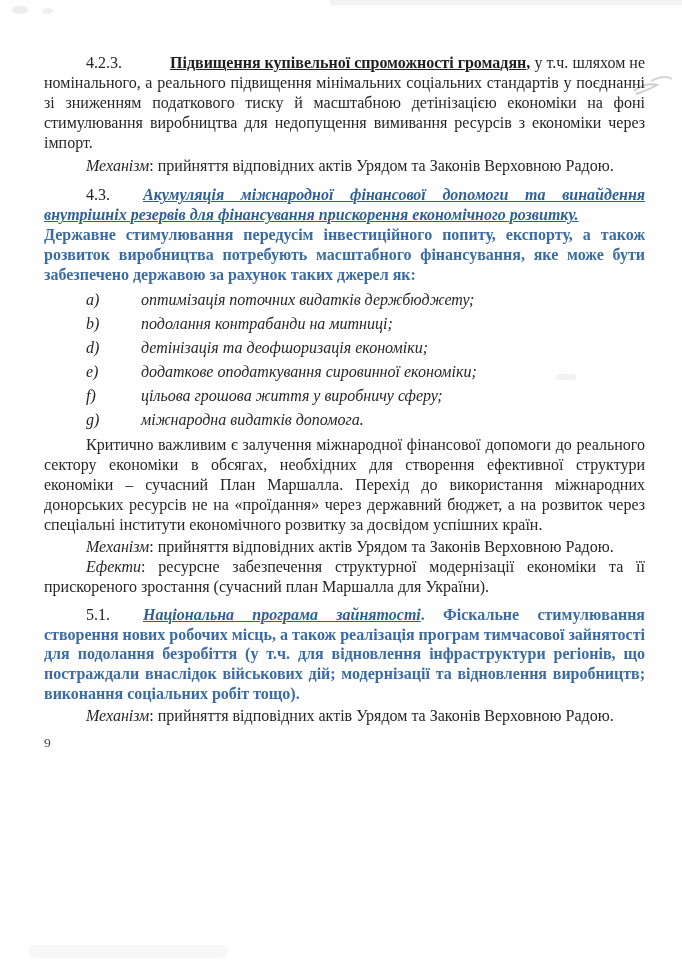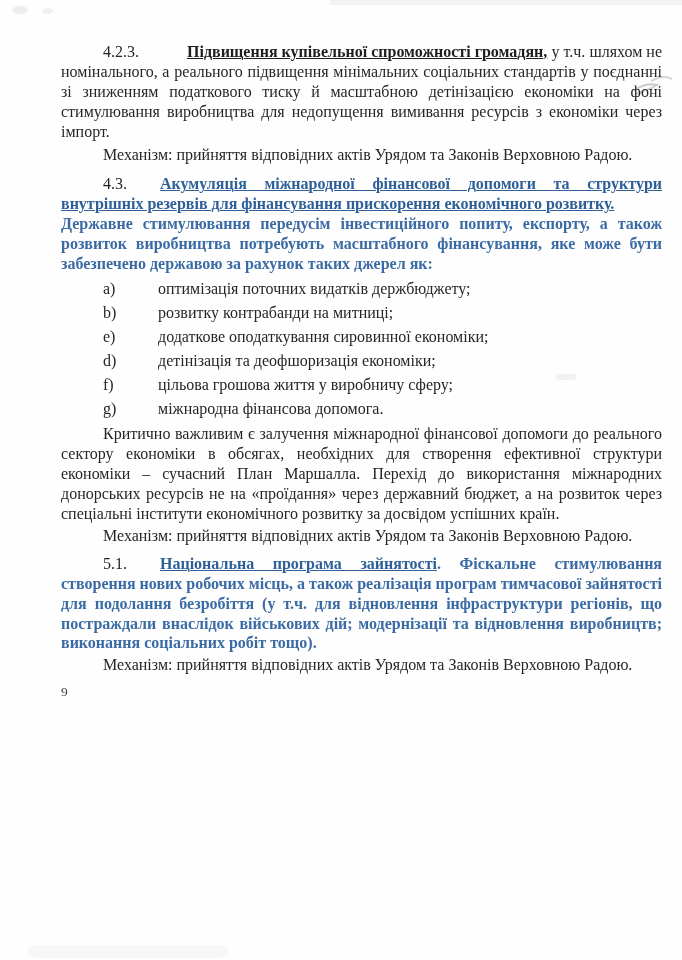--- a/index.html
+++ b/index.html
@@ -8,39 +8,38 @@
       width: 682px;
       height: 960px;
       background: #fefefe;
       overflow: hidden;
       font-family: "Liberation Serif", "DejaVu Serif", serif;
       color: #262626;
     }
     .content {
       position: absolute;
       left: 44px;
-      top: 42px;
+      top: 53px;
       width: 601px;
-      margin-left: 17px;
     }
     .content p {
       margin: 0;
       font-size: 16px;
       line-height: 19.9px;
       text-align: justify;
       text-indent: 42px;
     }
     p.noindent { text-indent: 0; }
-    .item { text-indent: 34px; text-align: left; margin-top: 4px !important; }
+    .item { text-indent: 34px; text-align: left; margin-top: 4px !important; font-style: italic; }
     .num { display: inline-block; text-indent: 0; }
     .w84 { min-width: 84px; }
     .w57 { min-width: 57px; }
     .letter { display: inline-block; min-width: 55px; text-indent: 0; }
     .b { font-weight: bold; }
-    .i { }
+    .i { font-style: italic; }
     .u { text-decoration: underline; text-decoration-thickness: 1.2px; }
     .blue-h { color: var(--heading-blue, #2e5f97); }
     .blue { color: var(--body-blue, #3a6ba4); font-weight: bold; }
     .dark { color: #1f1f1f; }
     .mt0 { margin-top: 0 !important; }
     .mt2 { margin-top: 2px !important; }
     .mt3 { margin-top: 3px !important; }
     .mt5 { margin-top: 5px !important; }
     .mt6 { margin-top: 6px !important; }
     .mt8 { margin-top: 8px !important; }
@@ -77,35 +76,36 @@
   <div class="art-right-dash"></div>
   <div class="art-bottom"></div>
 
   <div class="content">
 
     <p><span class="num w84">4.2.3.</span><span class="b u dark">Підвищення купівельної спроможності громадян,</span><span> у т.ч. шляхом не номінального, а реального підвищення мінімальних соціальних стандартів у поєднанні зі зниженням податкового тиску й масштабною детінізацією економіки на фоні стимулювання виробництва для недопущення вимивання ресурсів з економіки через імпорт.</span></p>
 
     <p class="mt3"><span class="i">Механізм</span><span>: прийняття відповідних актів Урядом та Законів Верховною Радою.</span></p>
 
 
-    <p class="mt10"><span class="num w57 dark">4.3.</span><span class="b i u blue-h">Акумуляція міжнародної фінансової допомоги та структури внутрішніх резервів для фінансування прискорення економічного розвитку.</span></p>
+    <p class="mt10"><span class="num w57 dark">4.3.</span><span class="b i u blue-h">Акумуляція міжнародної фінансової допомоги та винайдення внутрішніх резервів для фінансування прискорення економічного розвитку.</span></p>
 
     <p class="noindent blue">Державне стимулювання передусім інвестиційного попиту, експорту, а також розвиток виробництва потребують масштабного фінансування, яке може бути забезпечено державою за рахунок таких джерел як:</p>
 
     <p class="item mt5"><span class="letter">a)</span><span>оптимізація поточних видатків держбюджету;</span></p>
-    <p class="item"><span class="letter">b)</span><span>розвитку контрабанди на митниці;</span></p>
+    <p class="item"><span class="letter">b)</span><span>подолання контрабанди на митниці;</span></p>
+    <p class="item"><span class="letter">d)</span><span>детінізація та деофшоризація економіки;</span></p>
     <p class="item"><span class="letter">e)</span><span>додаткове оподаткування сировинної економіки;</span></p>
-    <p class="item"><span class="letter">d)</span><span>детінізація та деофшоризація економіки;</span></p>
     <p class="item"><span class="letter">f)</span><span>цільова грошова життя у виробничу сферу;</span></p>
-    <p class="item"><span class="letter">g)</span><span>міжнародна фінансова допомога.</span></p>
+    <p class="item"><span class="letter">g)</span><span>міжнародна видатків допомога.</span></p>
 
     <p class="mt6">Критично важливим є залучення міжнародної фінансової допомоги до реального сектору економіки в обсягах, необхідних для створення ефективної структури економіки – сучасний План Маршалла. Перехід до використання міжнародних донорських ресурсів не на «проїдання» через державний бюджет, а на розвиток через спеціальні інститути економічного розвитку за досвідом успішних країн.</p>
 
     <p class="mt2"><span class="i">Механізм</span><span>: прийняття відповідних актів Урядом та Законів Верховною Радою.</span></p>
 
+    <p class="mt0"><span class="i">Ефекти</span><span>: ресурсне забезпечення структурної модернізації економіки та її прискореного зростання (сучасний план Маршалла для України).</span></p>
 
 
     <p class="mt8"><span class="num w57 dark">5.1.</span><span class="b i u blue-h">Національна програма зайнятості</span><span class="blue">. Фіскальне стимулювання створення нових робочих місць, а також реалізація програм тимчасової зайнятості для подолання безробіття (у т.ч. для відновлення інфраструктури регіонів, що постраждали внаслідок військових дій; модернізації та відновлення виробництв; виконання соціальних робіт тощо).</span></p>
 
     <p class="mt2"><span class="i">Механізм</span><span>: прийняття відповідних актів Урядом та Законів Верховною Радою.</span></p>
 
 
     <p class="pagenum">9</p>
 
   </div>

